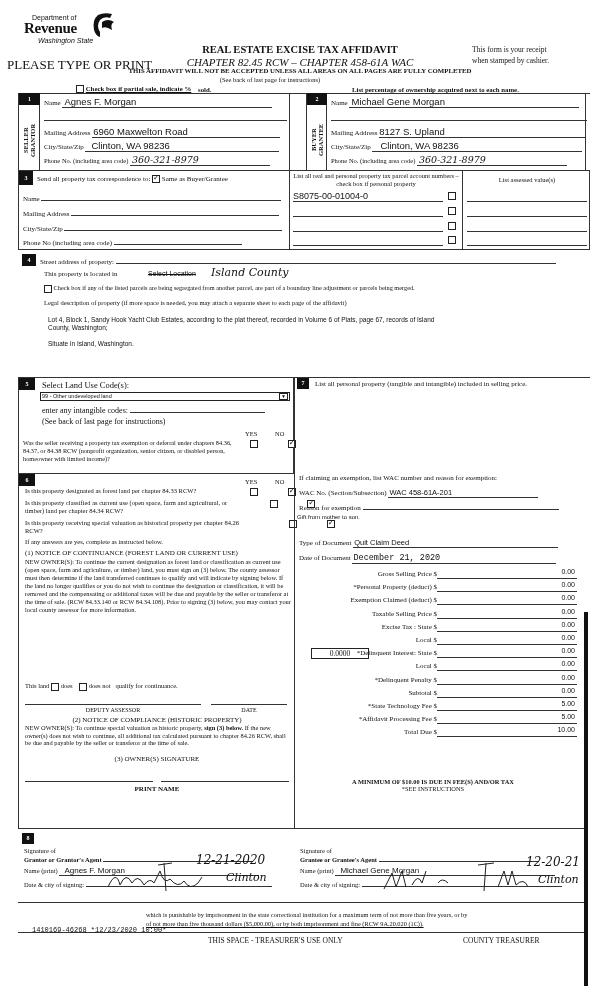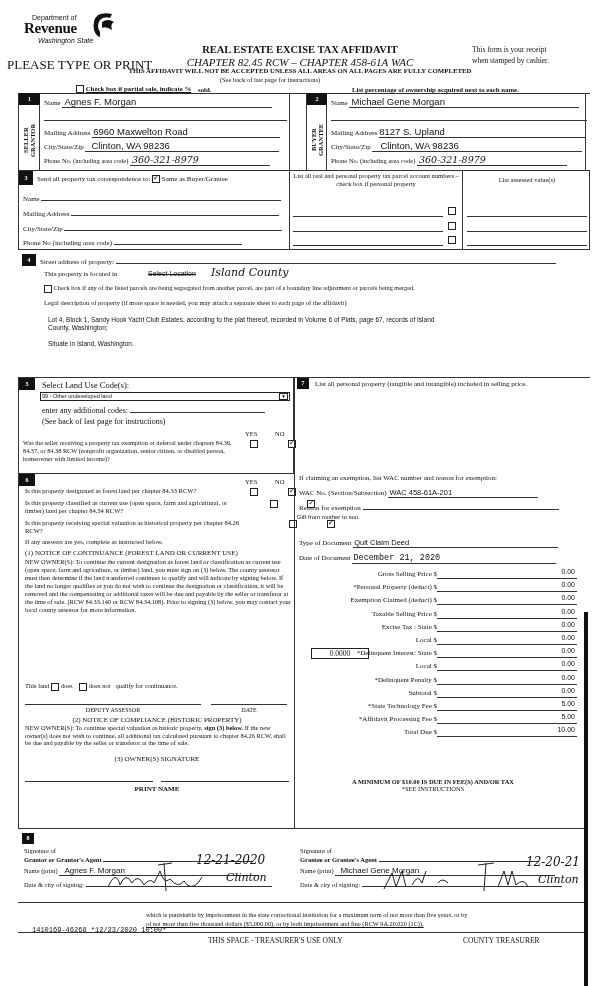--- a/index.html
+++ b/index.html
@@ -120,20 +120,25 @@
   <div class="abs row-lbl" style="left:4px;top:66px;width:262px;">
     <span>Phone No (including area code)</span>
     <span class="line" style="display:inline-block;width:128px;height:8px;"></span>
   </div>
 
   <div class="abs vr" style="left:270px;top:0;height:79px;"></div>
   <div class="abs vr" style="left:443px;top:0;height:79px;"></div>
   <div class="abs center" style="left:272px;top:1px;width:170px;font-size:6.5px;line-height:8px;">List all real and personal property tax parcel account numbers – check box if personal property</div>
   <div class="abs center" style="left:445px;top:5px;width:126px;font-size:6.5px;">List assessed value(s)</div>
 
+  <div class="abs" style="left:274px;top:20px;width:296px;">
+    <span class="fill line abs" style="left:0;top:0;width:150px;height:11px;font-size:9px;">S8075-00-01004-0</span>
+    <span class="cb abs" style="left:155px;top:1px;"></span>
+    <span class="line abs" style="left:174px;top:0;width:120px;height:11px;"></span>
+  </div>
   <div class="abs" style="left:274px;top:35px;width:296px;">
     <span class="line abs" style="left:0;top:0;width:150px;height:11px;"></span>
     <span class="cb abs" style="left:155px;top:1px;"></span>
     <span class="line abs" style="left:174px;top:0;width:120px;height:11px;"></span>
   </div>
   <div class="abs" style="left:274px;top:50px;width:296px;">
     <span class="line abs" style="left:0;top:0;width:150px;height:11px;"></span>
     <span class="cb abs" style="left:155px;top:1px;"></span>
     <span class="line abs" style="left:174px;top:0;width:120px;height:11px;"></span>
   </div>
@@ -164,21 +169,21 @@
 </div>
 
 <div class="abs" style="left:18px;top:377px;width:276px;height:96px;border:1px solid #333;border-bottom:none;">
   <div class="numbox abs" style="left:0;top:0;width:16px;height:12px;line-height:12px;">5</div>
   <div class="abs" style="left:23px;top:2px;font-size:8.5px;">Select Land Use Code(s):</div>
   <div class="abs" style="left:21px;top:14px;width:250px;height:9px;border:1px solid #222;">
     <span class="abs sans" style="left:1px;top:0;font-size:5.5px;">99 - Other undeveloped land</span>
     <span class="abs" style="right:1px;top:0;width:9px;height:7px;border:1px solid #222;font-size:5px;text-align:center;line-height:6px;">▼</span>
   </div>
   <div class="abs" style="left:23px;top:27px;font-size:8px;width:250px;">
-    <span>enter any additional codes:</span>
+    <span>enter any intangible codes:</span>
     <span class="line" style="display:inline-block;width:135px;height:8px;"></span>
   </div>
   <div class="abs" style="left:23px;top:39px;font-size:8px;">(See back of last page for instructions)</div>
   <div class="abs" style="left:226px;top:52px;font-size:6.5px;">YES</div>
   <div class="abs" style="left:256px;top:52px;font-size:6.5px;">NO</div>
   <div class="abs" style="left:4px;top:61px;width:212px;font-size:6.3px;line-height:8px;">Was the seller receiving a property tax exemption or deferral under chapters 84.36, 84.37, or 84.38 RCW (nonprofit organization, senior citizen, or disabled person, homeowner with limited income)?</div>
   <span class="cb abs" style="left:231px;top:62px;"></span>
   <span class="cb checked abs" style="left:259px;top:62px;"></span>
 </div>
 

